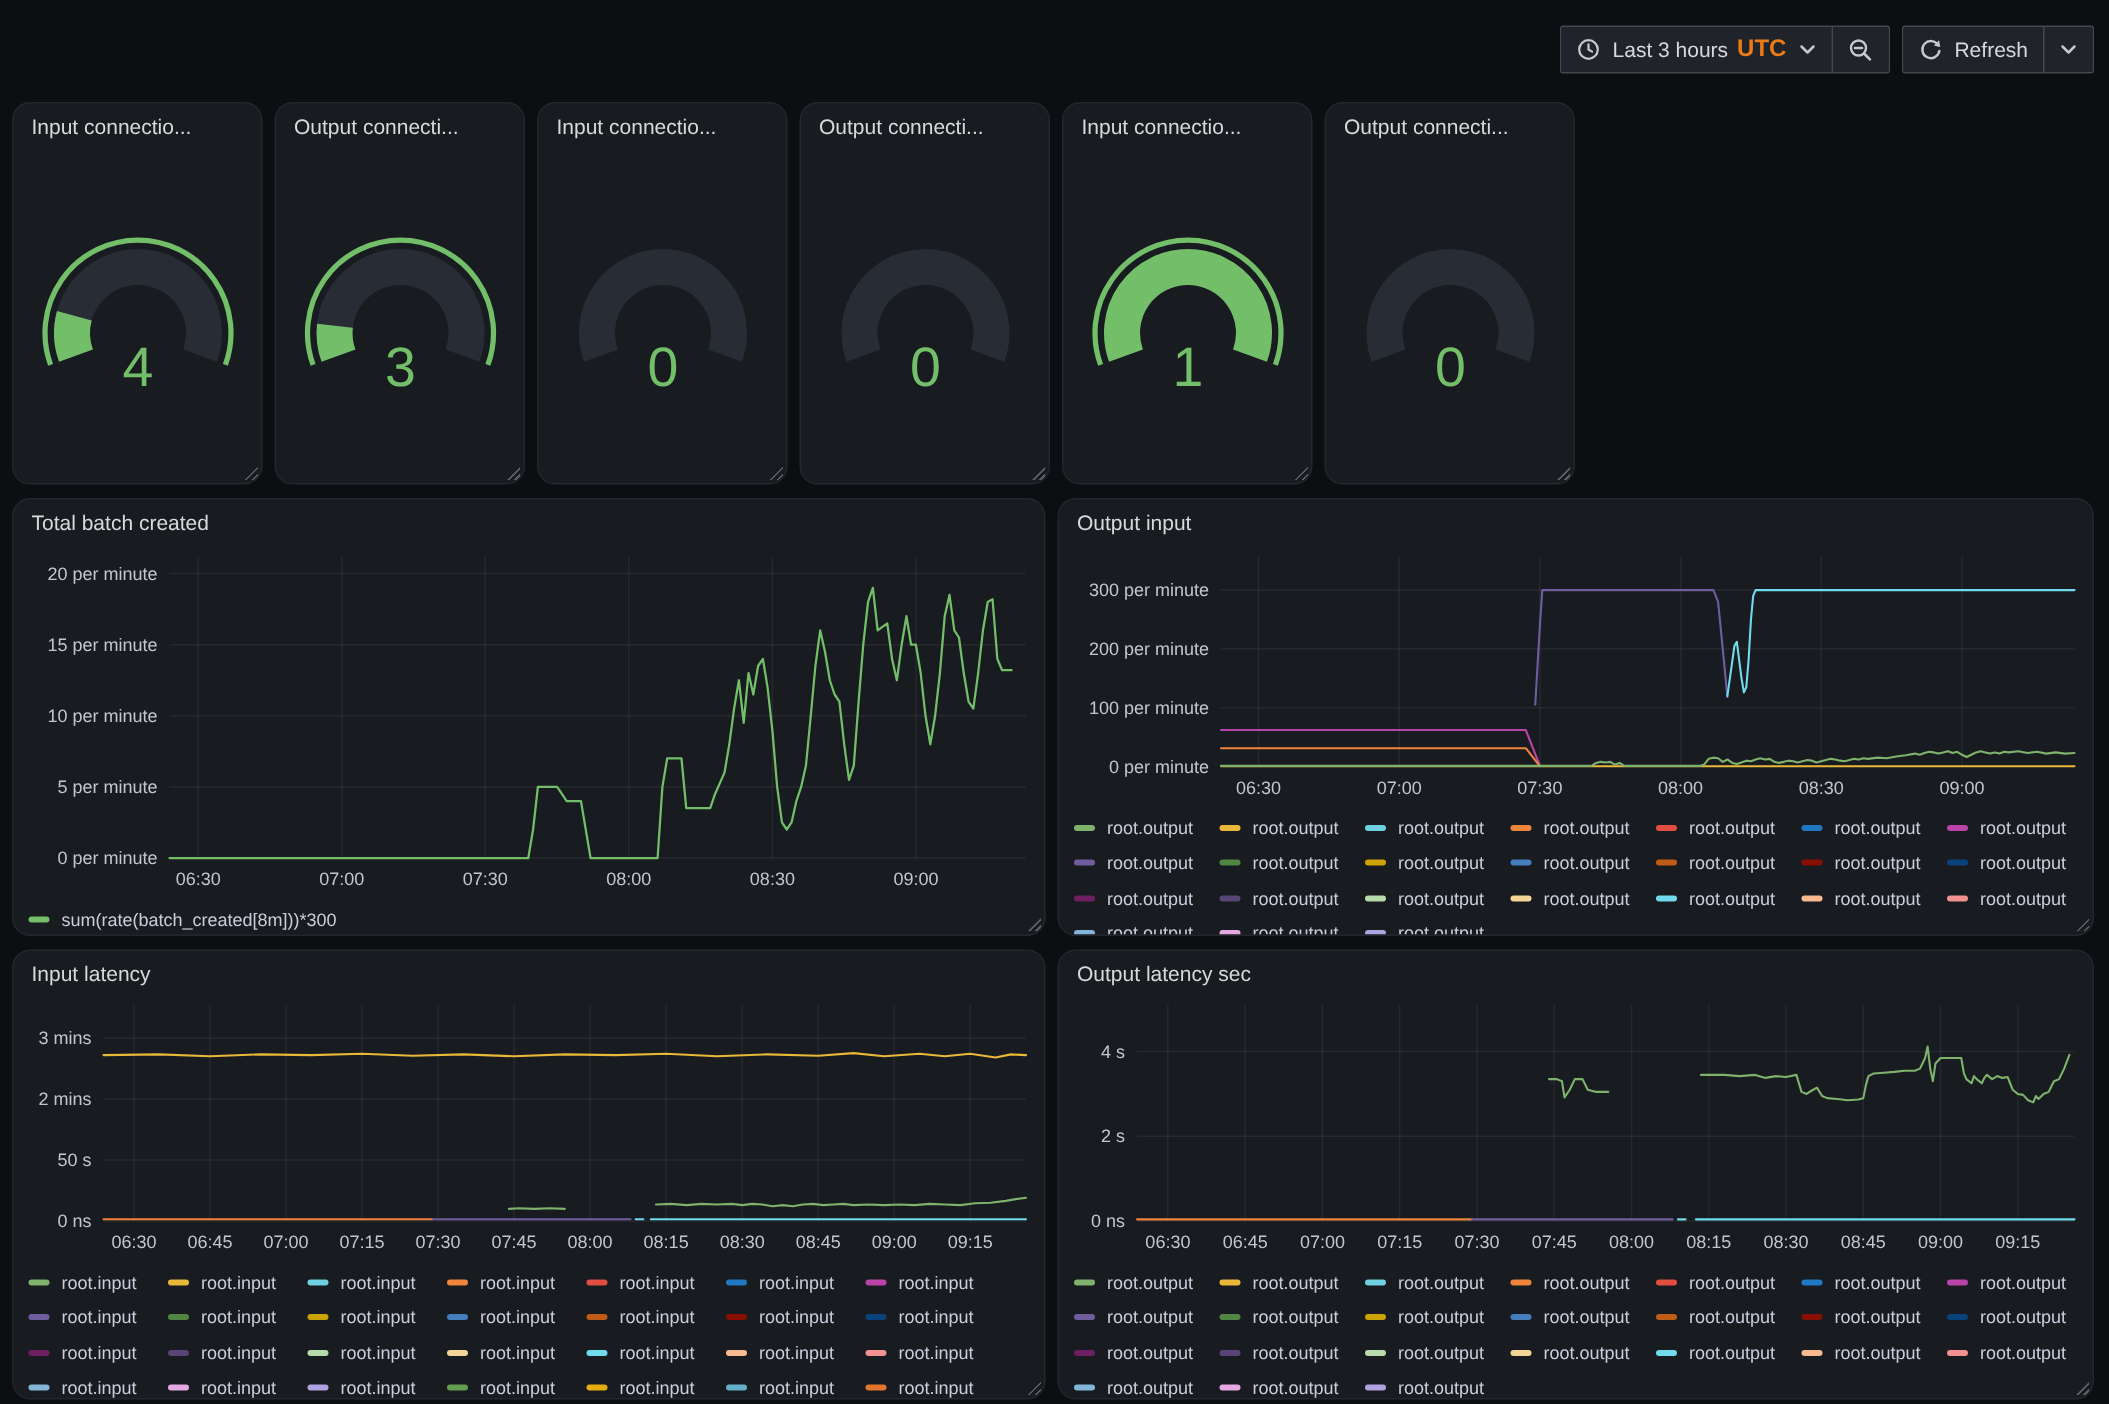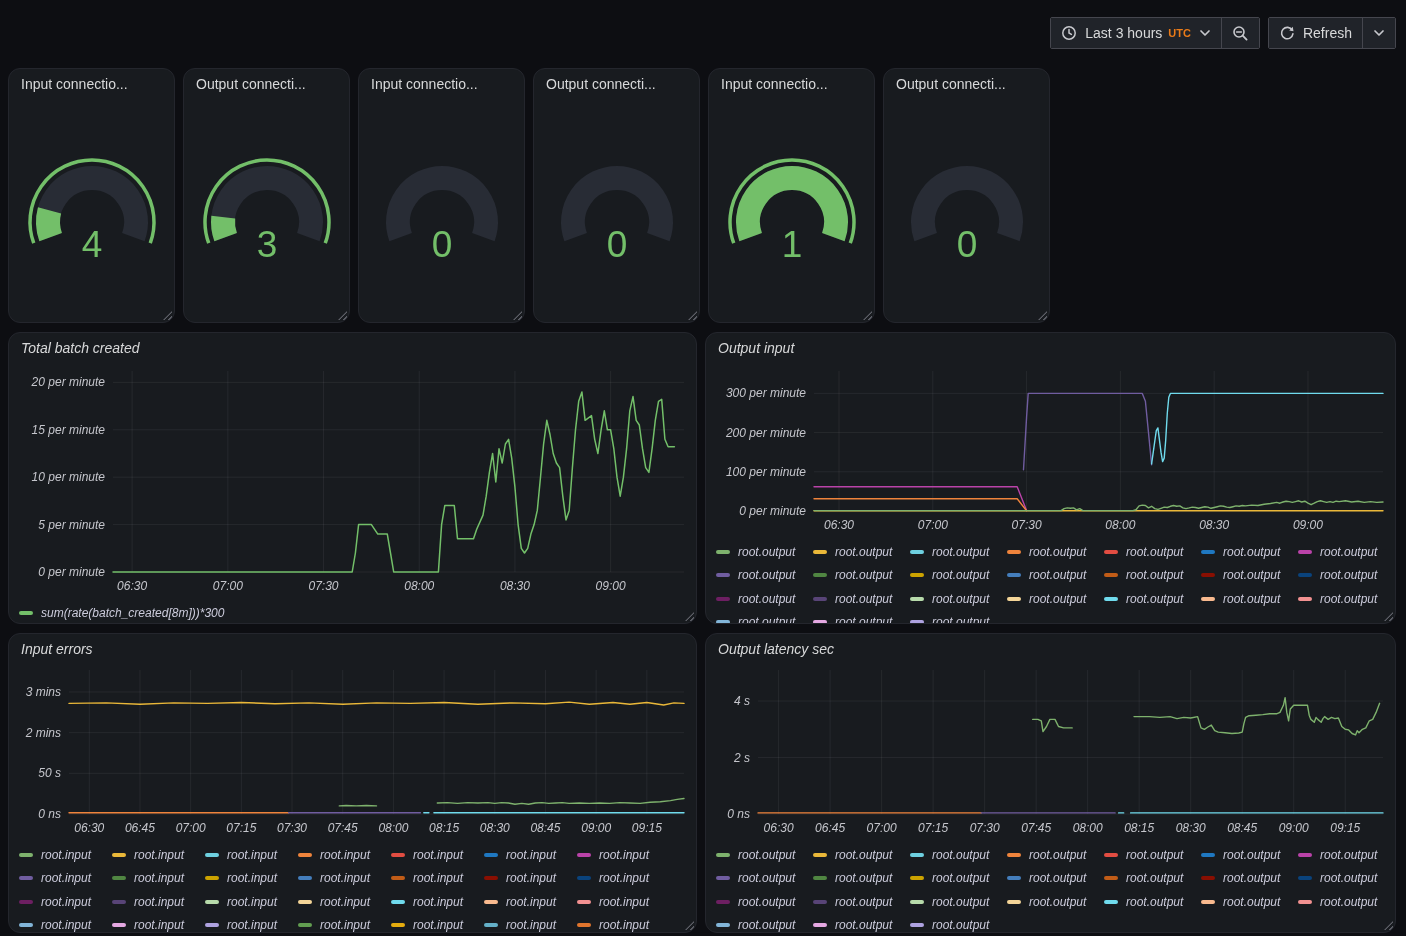--- a/index.html
+++ b/index.html
@@ -5,38 +5,38 @@
   html,body{margin:0;padding:0;background:#0d0e12;width:1406px;height:936px;overflow:hidden;
     font-family:"Liberation Sans",sans-serif;color:#d8d9da;}
   .dash{position:relative;width:1406px;height:936px;}
   
   .topbar{position:absolute;top:17px;right:10px;display:flex;gap:8px;}
   .tbgroup{display:flex;border:1px solid #45464e;border-radius:2px;overflow:hidden;}
   .tbtn{display:flex;align-items:center;gap:8px;height:30px;padding:0 10px;background:#202329;
     border:none;border-left:1px solid #45464e;color:#d8d9da;font-size:14px;font-weight:500;
     font-family:"Liberation Sans",sans-serif;cursor:pointer;}
   .tbtn:first-child{border-left:none;}
-  .utc{color:#eb7b18;font-size:11px;font-weight:700;margin-left:-2px;}
+  .utc{color:#eb7b18;font-size:16px;font-weight:700;margin-left:-2px;}
   .icon{display:inline-flex;align-items:center;}
   
   .content{position:absolute;top:68px;left:8px;width:1390px;}
   .row{display:flex;gap:8px;margin-bottom:9px;}
   .panel{position:relative;background:#181b1f;border:1px solid #24262d;border-radius:12px;
     box-sizing:border-box;display:flex;flex-direction:column;overflow:hidden;}
   .ptitle{height:30px;line-height:30px;padding-left:12px;font-size:14px;font-weight:500;
     color:#d8d9da;white-space:nowrap;overflow:hidden;flex:none;}
   .rsz{position:absolute;right:2px;bottom:2px;width:9px;height:9px;
     clip-path:polygon(100% 0,100% 100%,0 100%);
     background:repeating-linear-gradient(-45deg,transparent 0 2px,#5d5f67 2px 3.2px);}
   
   .gpanel{width:167px;height:255px;flex:none;}
   .gpanel.wide{width:342px;}
   .gwrap{flex:1;display:flex;align-items:center;justify-content:center;}
   
-  .cpanel{flex:none;font-style:italic;}
+  .cpanel{flex:none;}
   .legend{display:flex;flex-wrap:wrap;align-content:flex-start;padding:3px 0 0 10px;
     overflow:hidden;flex:1;min-height:0;}
   .li{display:flex;align-items:center;height:23.5px;font-size:12px;color:#ccccdc;cursor:pointer;}
   .lg-out .li{width:97px;}
   .lg-in .li{width:93px;}
   .sw{display:inline-block;width:14px;height:4px;border-radius:2px;margin-right:8px;flex:none;}
   svg text.tick{fill:#c5c6cc;font-size:12px;font-family:"Liberation Sans",sans-serif;}
   svg text.gval{font-family:"Liberation Sans",sans-serif;}
 </style>
 </head>
@@ -325,21 +325,21 @@
               <span class="sw" style="background: rgb(174, 162, 224);"></span>
               <span>root.output</span>
             </span>
           </div>
         <div class="rsz"></div>
       </div>
     </div>
 
     <div class="row">
       <div class="panel cpanel" style="width:689px;height:300px;">
-        <div class="ptitle">Input errors</div>
+        <div class="ptitle">Input latency</div>
         <svg width="685" height="176" viewBox="0 0 685 176">
             <line x1="80.27472527472527" x2="80.27472527472527" y1="6" y2="150" stroke="rgba(204,204,220,0.08)" stroke-width="1"></line>
             <text x="80.27472527472527" y="168" text-anchor="middle" class="tick">06:30</text>
             <line x1="130.96153846153845" x2="130.96153846153845" y1="6" y2="150" stroke="rgba(204,204,220,0.08)" stroke-width="1"></line>
             <text x="130.96153846153845" y="168" text-anchor="middle" class="tick">06:45</text>
             <line x1="181.64835164835165" x2="181.64835164835165" y1="6" y2="150" stroke="rgba(204,204,220,0.08)" stroke-width="1"></line>
             <text x="181.64835164835165" y="168" text-anchor="middle" class="tick">07:00</text>
             <line x1="232.33516483516485" x2="232.33516483516485" y1="6" y2="150" stroke="rgba(204,204,220,0.08)" stroke-width="1"></line>
             <text x="232.33516483516485" y="168" text-anchor="middle" class="tick">07:15</text>
             <line x1="283.02197802197804" x2="283.02197802197804" y1="6" y2="150" stroke="rgba(204,204,220,0.08)" stroke-width="1"></line>

